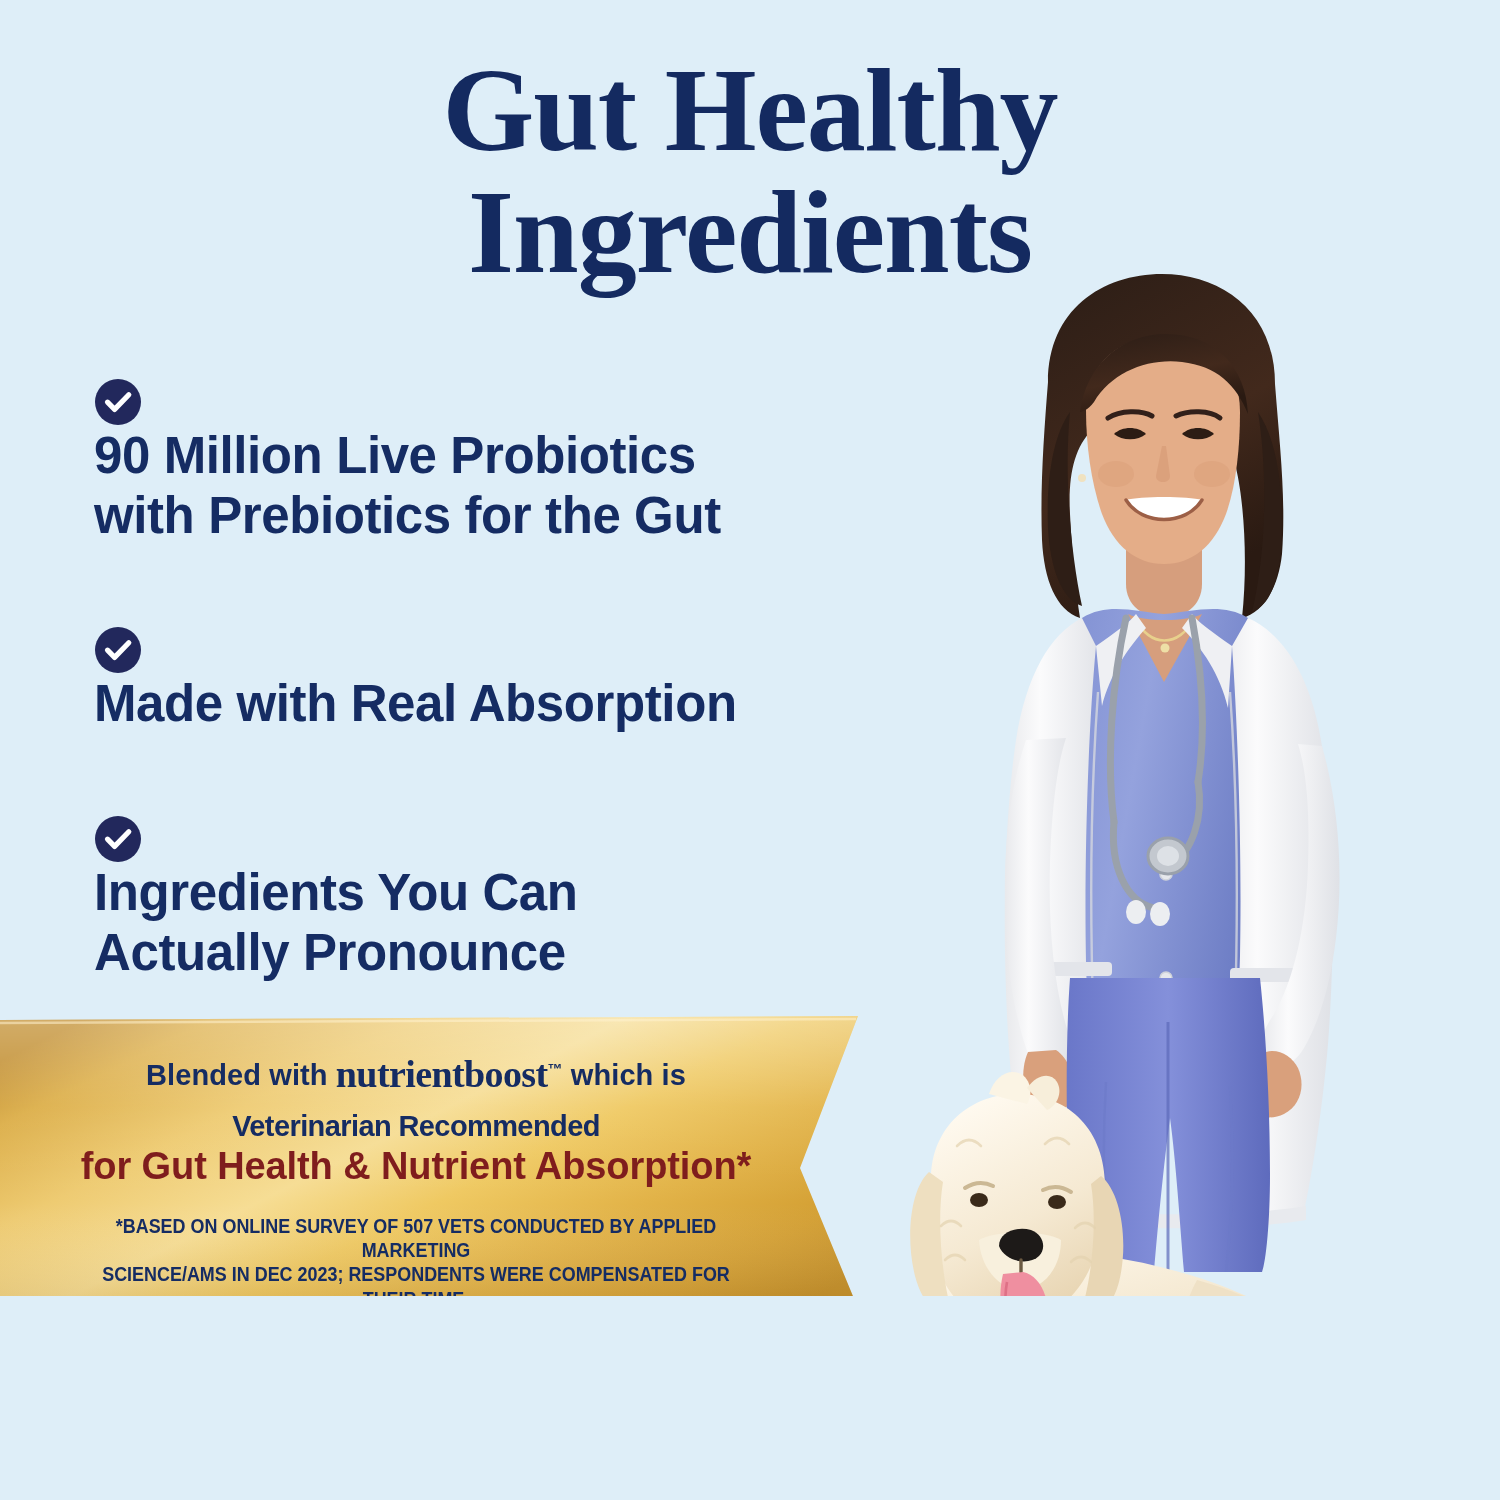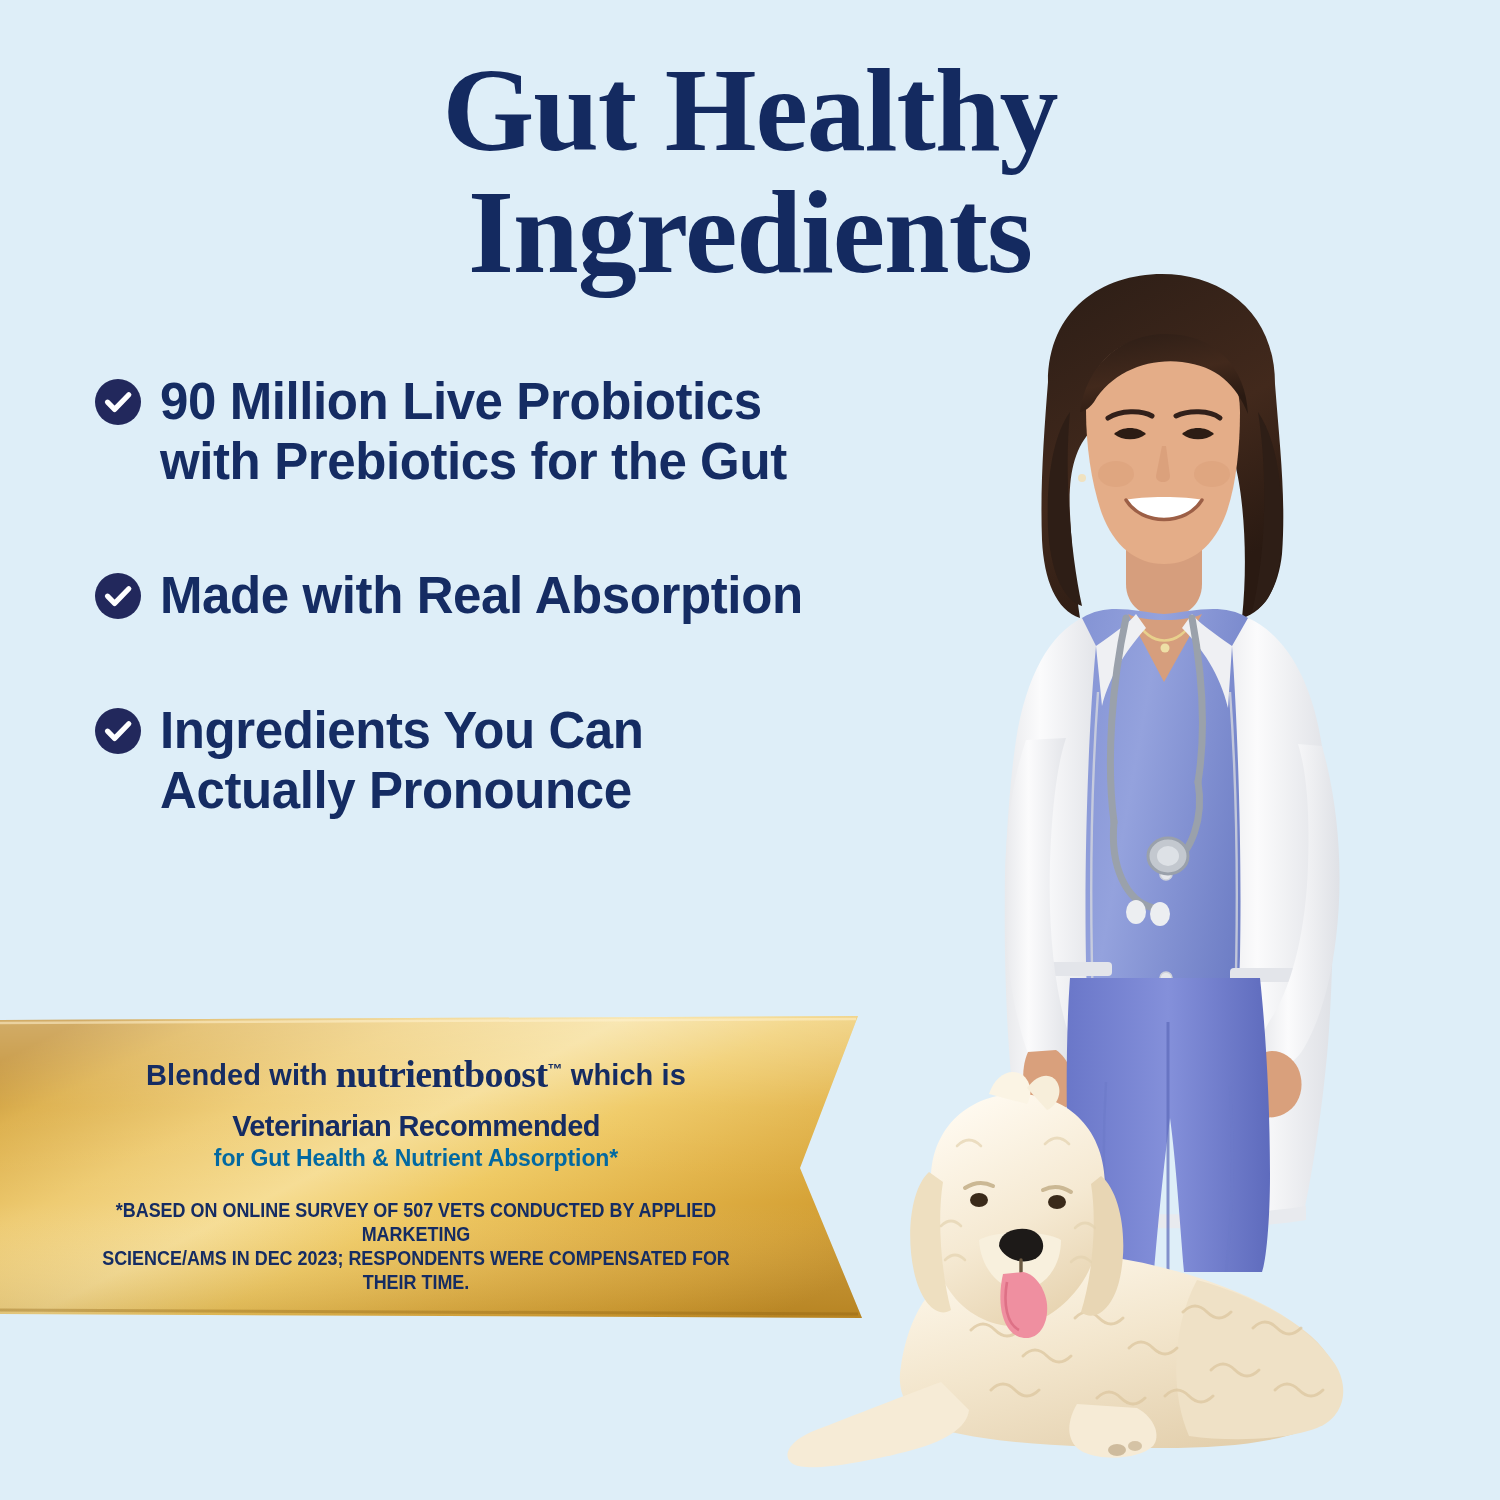--- a/index.html
+++ b/index.html
@@ -12,21 +12,21 @@
 
   body {
     background: #deeef8;
     font-family: "Liberation Sans", sans-serif;
     position: relative;
   }
 
   .stage {
     position: relative;
     width: 1500px;
-    height: 1500px;
+    height: 1296px;
     background: #deeef8;
     overflow: hidden;
   }
 
   
   .title-block {
     position: absolute;
     top: 52px;
     left: 0;
     width: 1500px;
@@ -49,20 +49,21 @@
     position: absolute;
     top: 372px;
     left: 94px;
     width: 880px;
     z-index: 6;
   }
   .bullet-row {
     display: flex;
     align-items: flex-start;
     margin-bottom: 74px;
+    flex-direction: column;
   }
   .bullet-row:last-child { margin-bottom: 12px; }
 
   .check-icon {
     flex: 0 0 auto;
     width: 48px;
     height: 48px;
     margin-top: 6px;
     margin-right: 18px;
   }
@@ -129,22 +130,22 @@
     font-weight: 700;
     font-size: 29px;
     color: #152c63;
     letter-spacing: -0.6px;
     line-height: 1.12;
   }
   .banner-l3 {
     margin-top: 4px;
     font-family: "Liberation Sans", sans-serif;
     font-weight: 700;
-    font-size: 23px;
-    color: #0369a1;
+    font-size: 38px;
+    color: #7f1d1d;
     letter-spacing: -0.1px;
     line-height: 1.1;
   }
   .banner-disclaimer {
     margin-top: 26px;
     padding: 0 58px;
     font-family: "Liberation Sans", sans-serif;
     font-weight: 700;
     font-size: 19.5px;
     line-height: 1.24;

